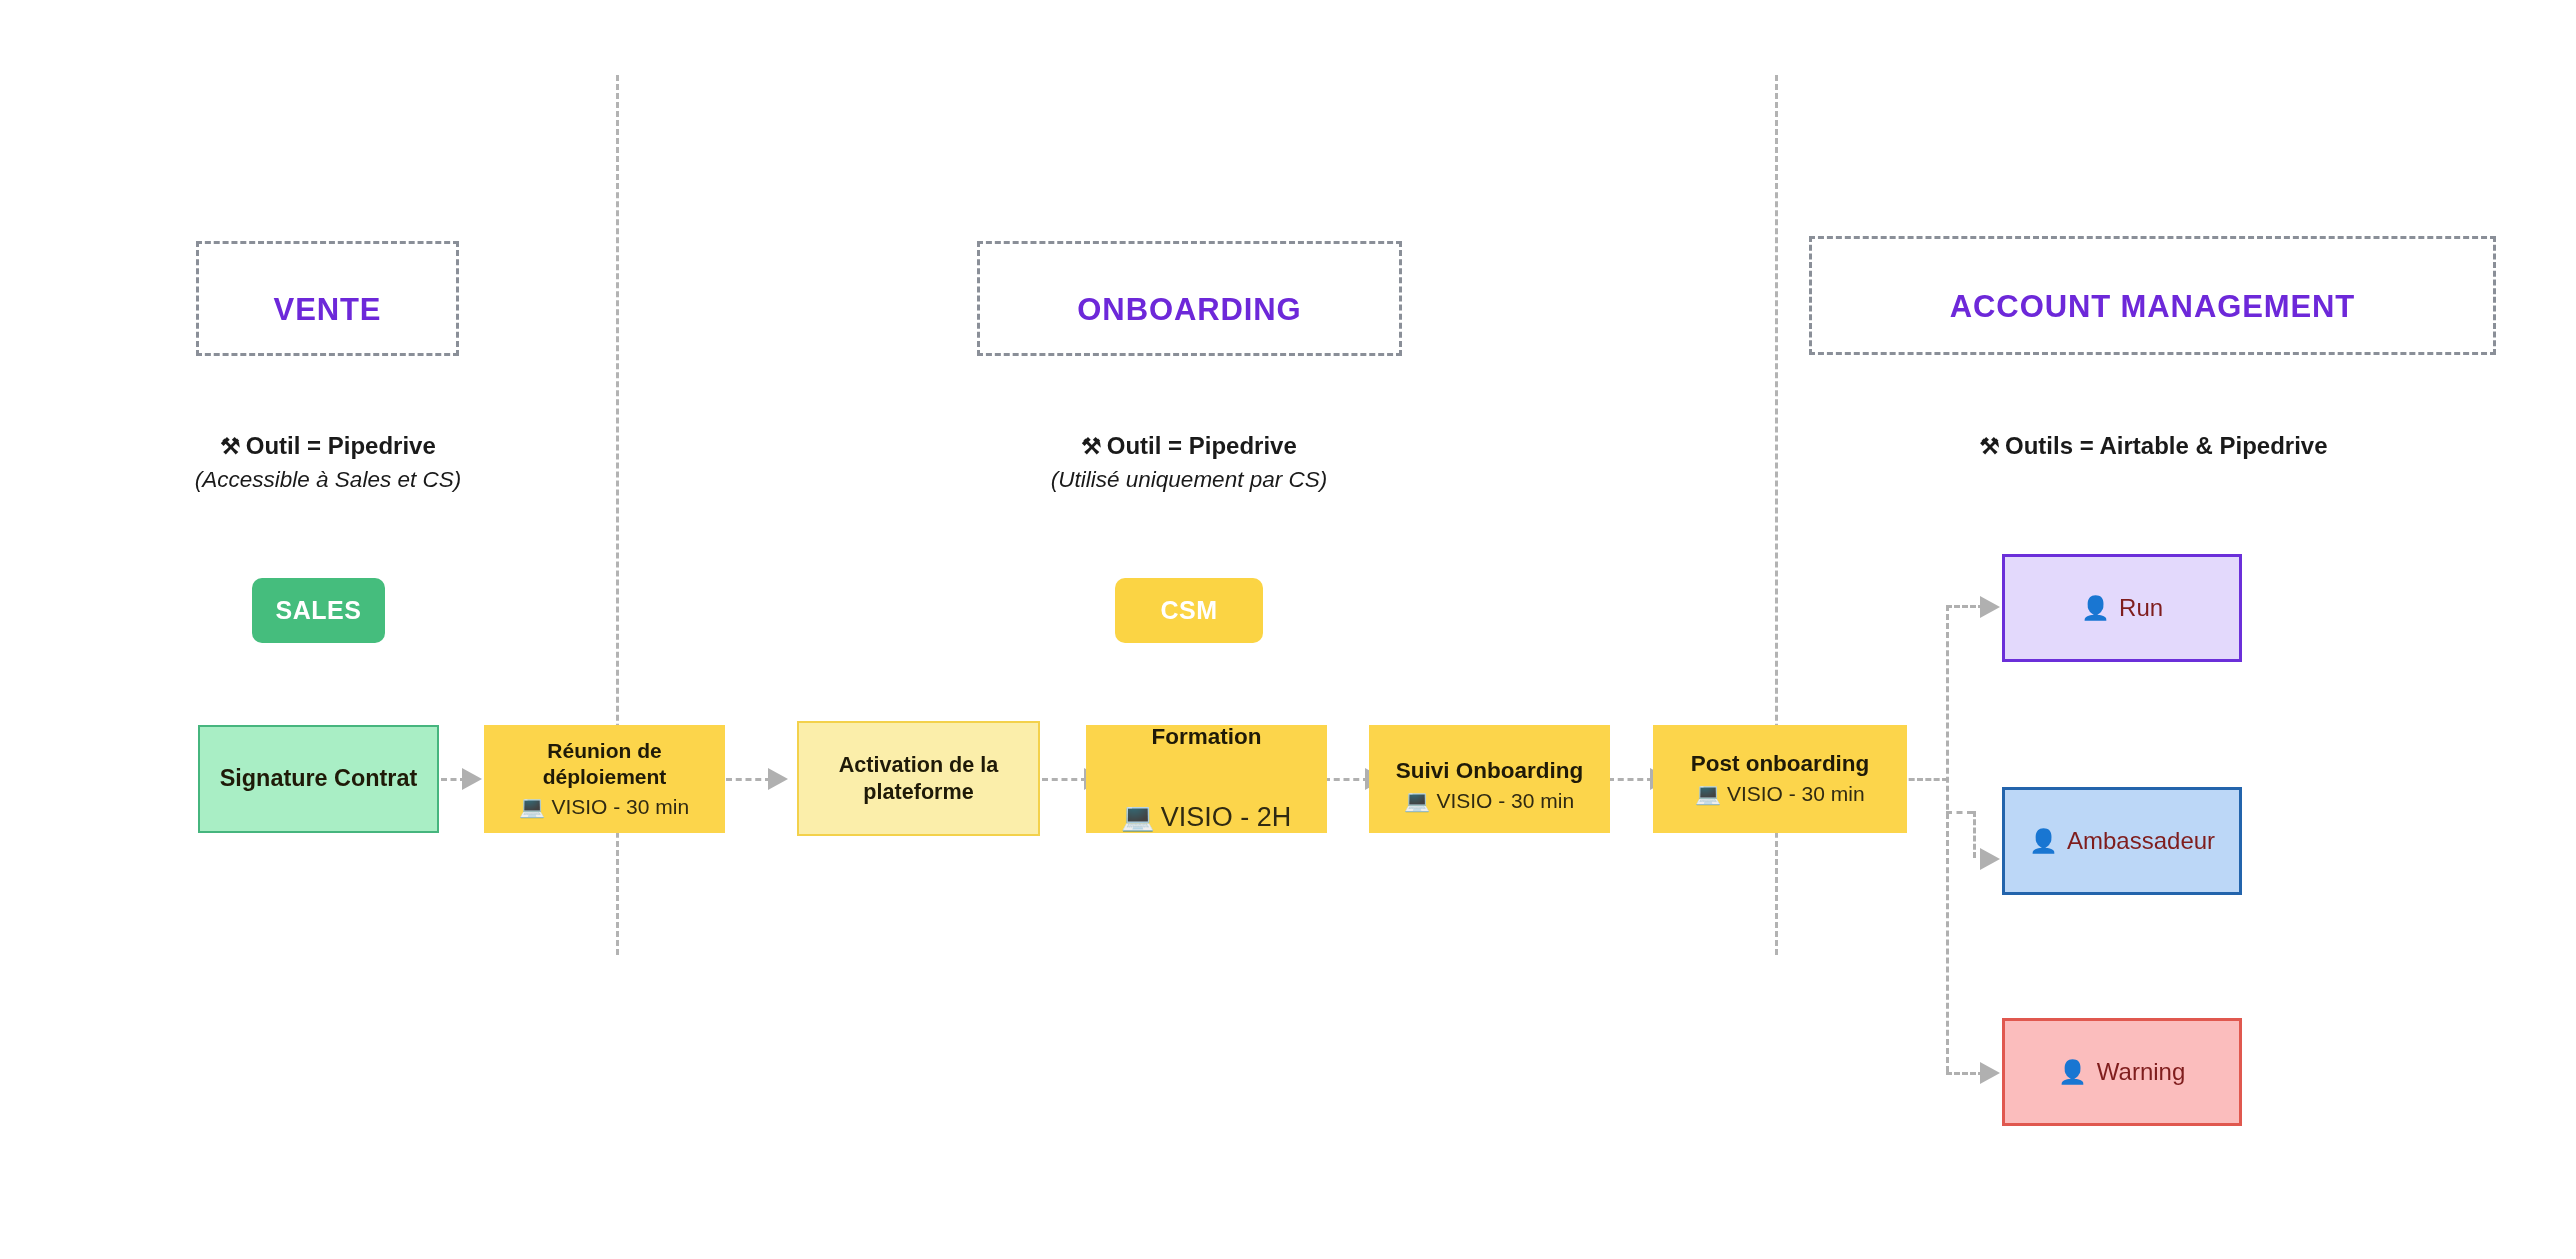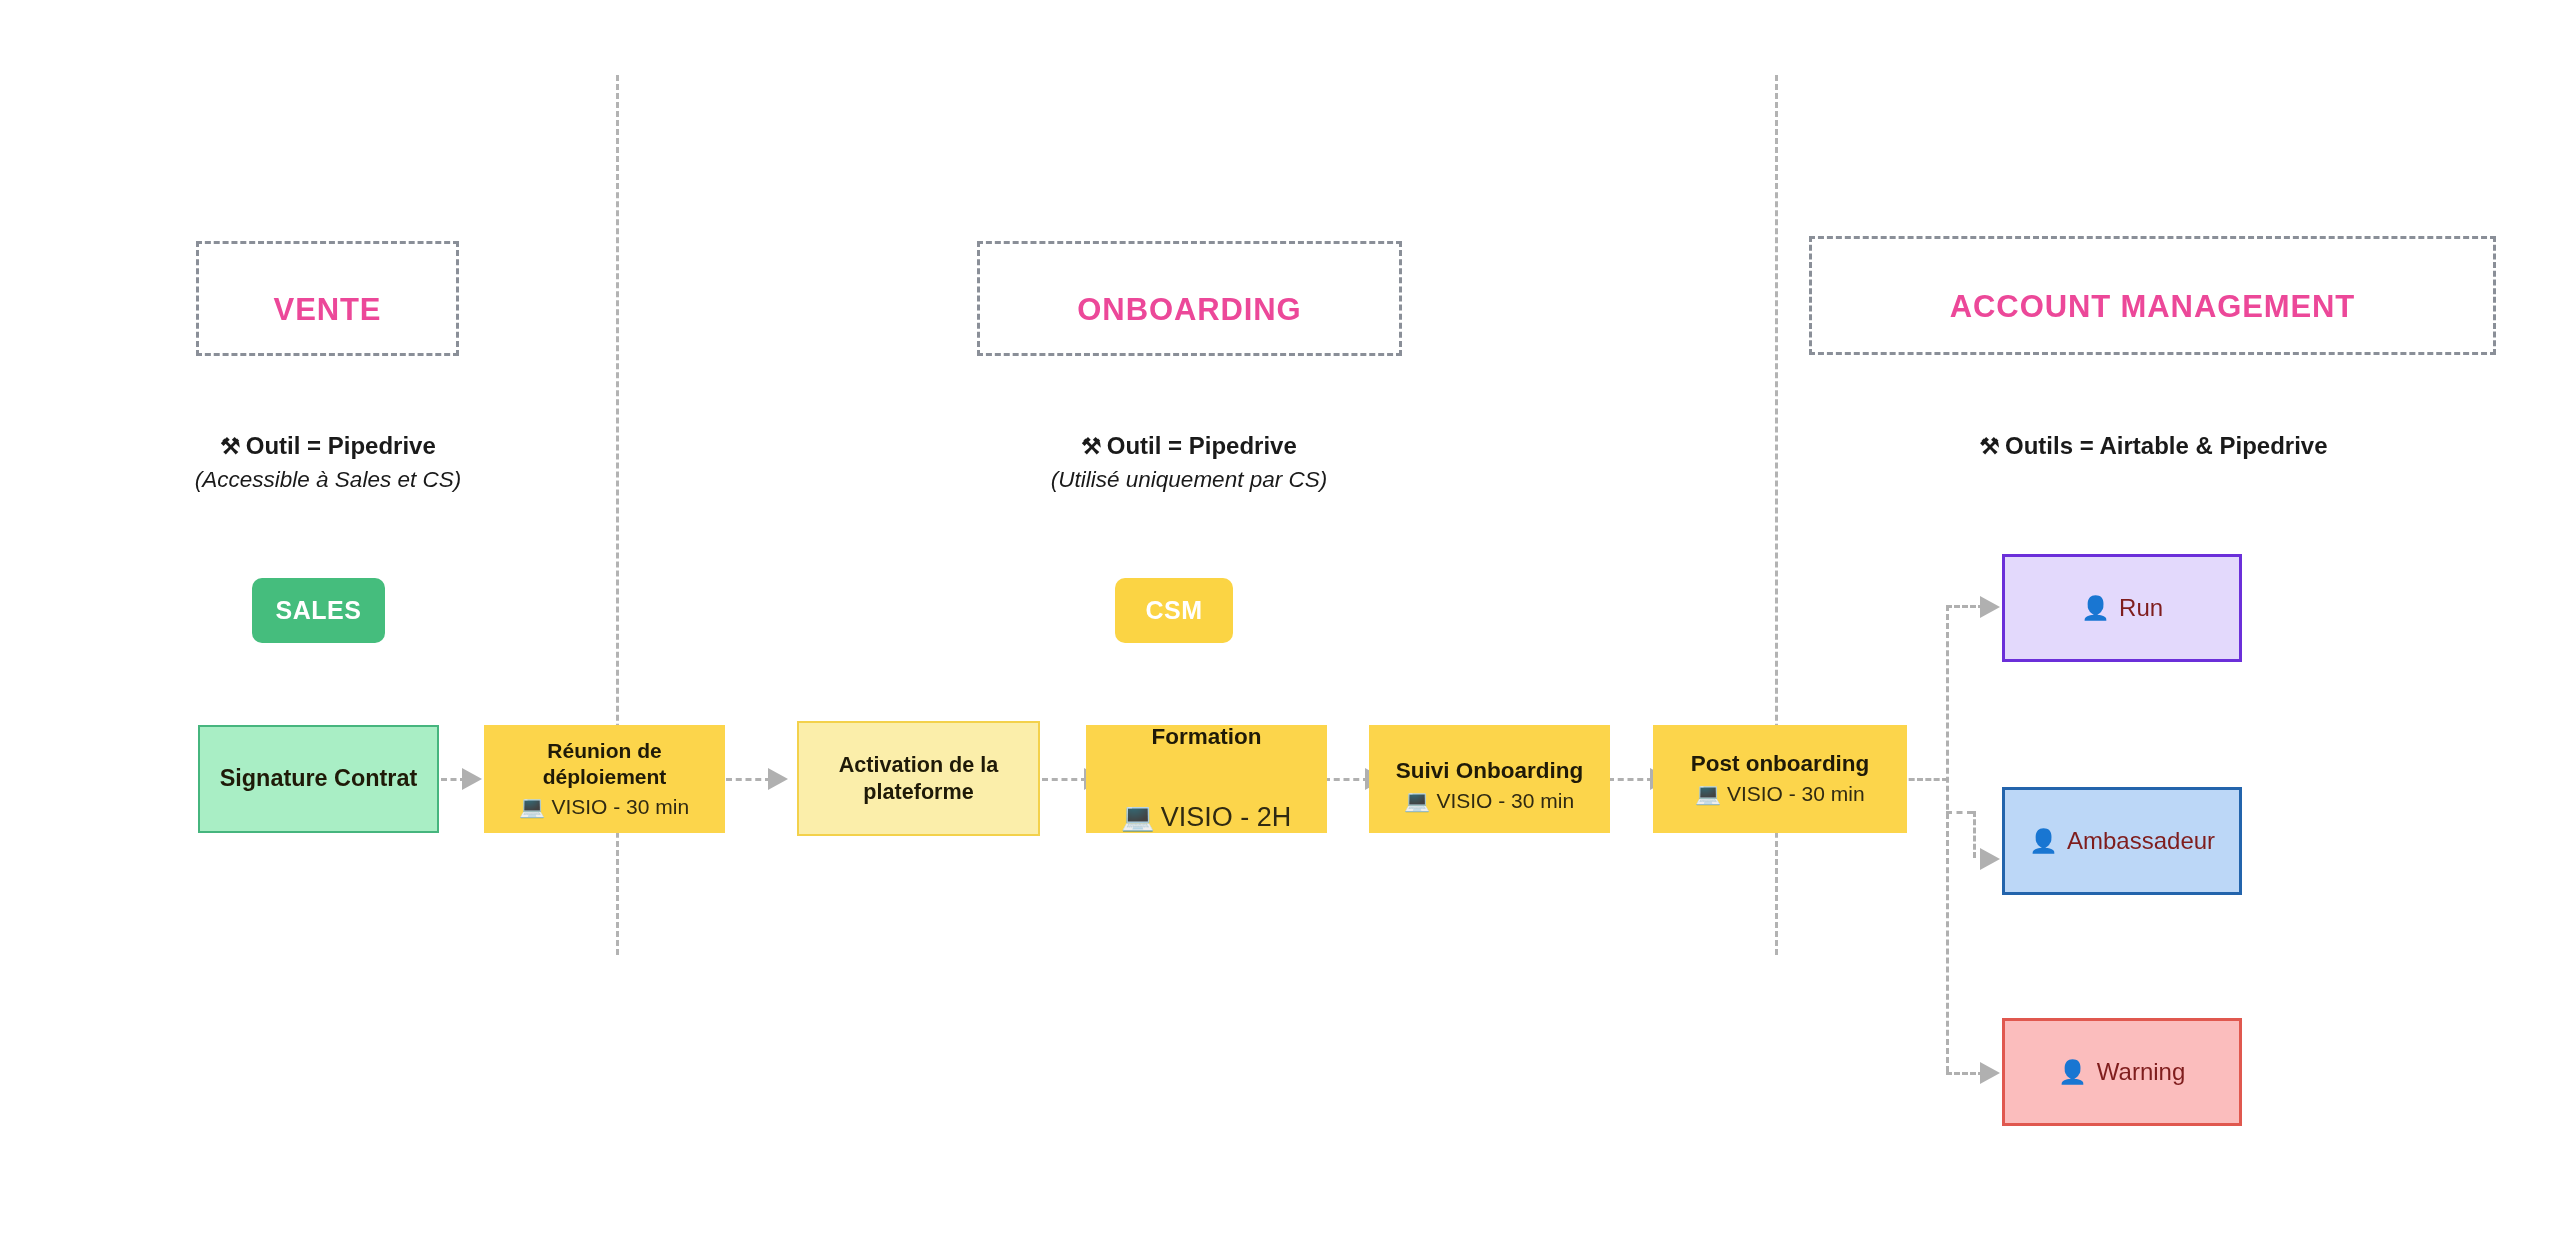--- a/index.html
+++ b/index.html
@@ -31,21 +31,21 @@
   .phase-head {
     position: absolute;
     border: 3.6px dashed #8a8f98;
     display: flex;
     align-items: center;
     justify-content: center;
     box-sizing: border-box;
     z-index: 2;
   }
   .phase-head .phase-title {
-    color: #ec4899;
+    color: #6d28d9;
     font-weight: bold;
     letter-spacing: 0.9px;
     white-space: nowrap;
     margin-top: 22px;
   }
 
   
   .tool-block {
     position: absolute;
     text-align: center;
@@ -181,21 +181,21 @@
   <div class="tool-block" style="left:1802px; top:431px; width:703px;">
     <div class="tool-line">
       <span class="tool-icon">⚒</span><span>Outils =  Airtable &amp; Pipedrive</span>
     </div>
   </div>
 
   <div class="role-badge" style="left:252px; top:578px; width:133px; height:65px; background:#45bd7d;">
     <span>SALES</span>
   </div>
 
-  <div class="role-badge" style="left:1115px; top:578px; width:118px; height:65px; background:#fbd444;">
+  <div class="role-badge" style="left:1115px; top:578px; width:148px; height:65px; background:#fbd444;">
     <span>CSM</span>
   </div>
 
   <div class="conn-h" style="left:441px; top:778px; width:25px;"></div>
   <div class="arrowhead" style="left:462px; top:768px;"></div>
 
   <div class="conn-h" style="left:726px; top:778px; width:45px;"></div>
   <div class="arrowhead" style="left:768px; top:768px;"></div>
 
   <div class="conn-h" style="left:1042px; top:778px; width:45px;"></div>

